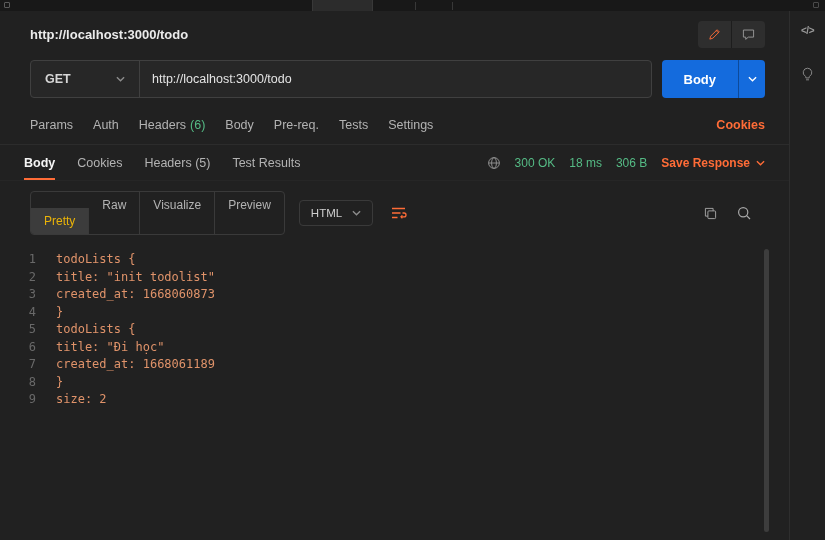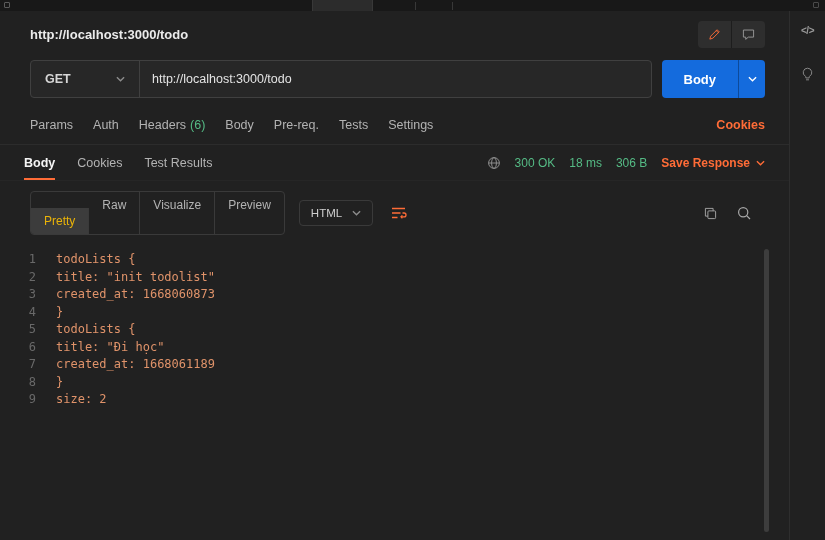--- a/index.html
+++ b/index.html
@@ -175,20 +175,23 @@
 
     <div class="res-header">
       <div class="res-tabs">
           <div class="res-tab active">
             <span>Body</span>
           </div>
           <div class="res-tab">
             <span>Cookies</span>
           </div>
           <div class="res-tab">
+            <span>Headers (5)</span>
+          </div>
+          <div class="res-tab">
             <span>Test Results</span>
           </div>
         </div>
       <div class="status-cluster">
         <span class="globe">
           <svg width="14" height="14" viewBox="0 0 14 14" fill="none" stroke="currentColor">
               <circle cx="7" cy="7" r="5.4"></circle>
               <ellipse cx="7" cy="7" rx="2.4" ry="5.4"></ellipse>
               <path d="M1.6 7h10.8"></path>
             </svg>

